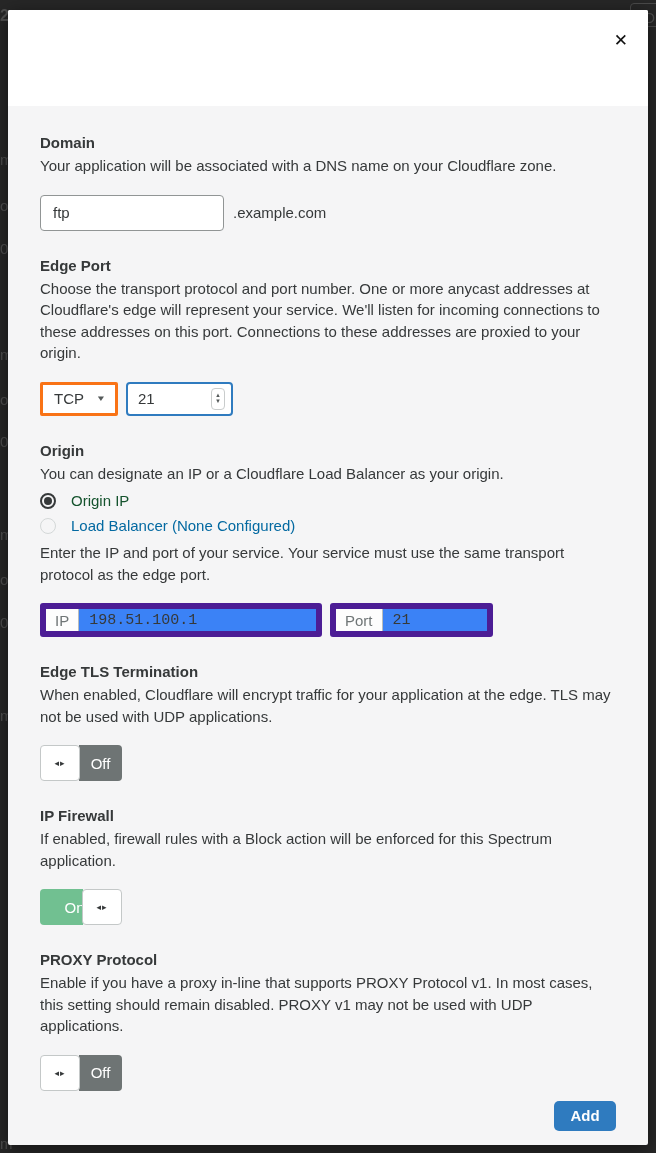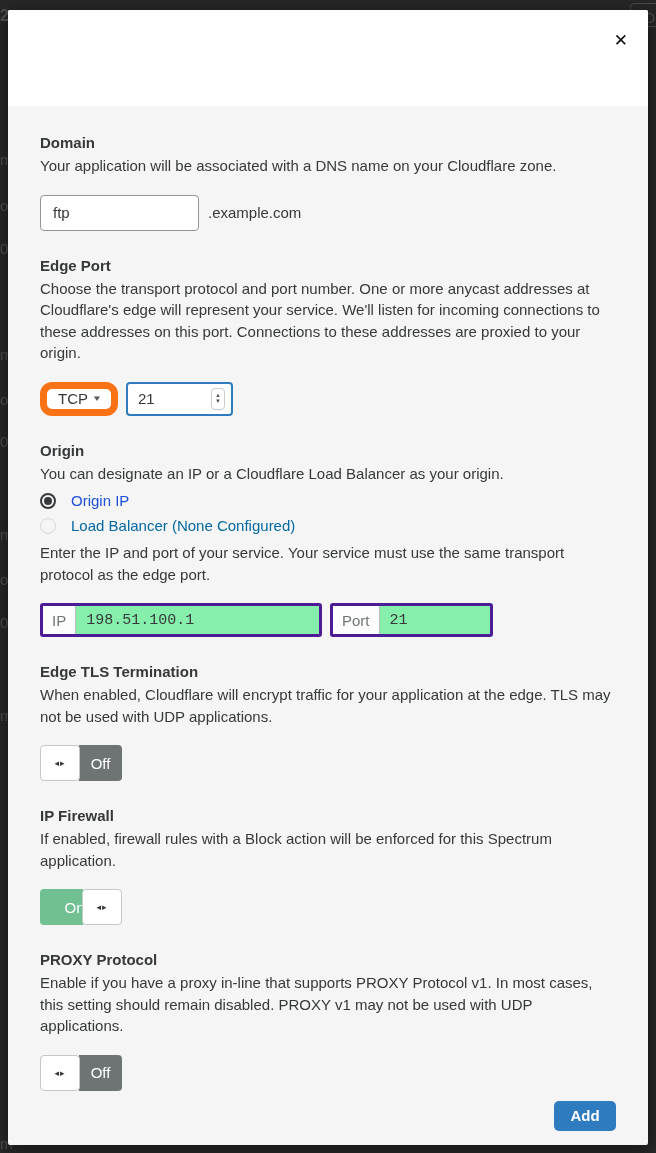--- a/index.html
+++ b/index.html
@@ -45,26 +45,26 @@
   h3.setting-heading { font-size:15px; line-height:18px; font-weight:bold; margin:0 0 3px; color:#36393a; }
   p.desc { font-size:15px; line-height:21.5px; color:#36393a; }
   .control-row { margin-top:18px; display:flex; align-items:center; }
 
   
   .text-input {
     height:36px; border:1px solid #919595; border-radius:4px; background:#fff;
     font-size:15px; color:#36393a; padding:0 12px; outline:none;
     font-family:"Liberation Sans", sans-serif;
   }
-  .domain-input { width:159px; }
+  .domain-input { width:184px; }
   .zone-suffix { margin-left:9px; font-size:15px; color:#36393a; }
 
   
   .select-box {
-    width:78px; height:34px; border:7px solid #f97316; border-radius:12px; background:#fff;
+    width:78px; height:34px; border:3px solid #f97316; border-radius:2px; background:#fff;
     display:flex; align-items:center; justify-content:space-between;
     padding:0 10px 0 11px; cursor:pointer;
   }
   .select-box .sel-val { font-size:15px; color:#36393a; }
   .select-box .chev { font-size:8px; color:#555a5a; transform:scaleX(1.3); }
 
   
   .port-input-wrap {
     width:107px; height:34px; margin-left:8px;
     border:2px solid #2f7bbf; border-radius:4px; background:#fff;
@@ -82,29 +82,29 @@
   .stepper span { font-size:6px; color:#555a5a; display:block; height:6px; }
 
   
   .radio-row { display:flex; align-items:center; height:25px; cursor:pointer; }
   .radio-row.first { margin-top:4px; }
   .radio-outer {
     width:16px; height:16px; border-radius:50%; border:2px solid #36393a;
     display:inline-flex; align-items:center; justify-content:center; flex:0 0 16px;
   }
   .radio-dot { width:8px; height:8px; border-radius:50%; background:#36393a; }
-  .radio-row .radio-label { margin-left:15px; font-size:15px; color:#1d4ed8; }
+  .radio-row .radio-label { margin-left:15px; font-size:15px; color:#14532d; }
   .radio-row.disabled .radio-outer { border:1px solid #d4d8d8; }
   .radio-row.disabled .radio-label { color:#0369a1; }
   .desc2 { margin-top:4px; }
 
   
   .prefix-group {
-    display:flex; align-items:stretch; height:34px; background:#86efac;
-    border:3px solid #4c1d95; border-radius:3px; overflow:hidden;
+    display:flex; align-items:stretch; height:34px; background:#3b82f6;
+    border:6px solid #4c1d95; border-radius:3px; overflow:hidden;
   }
   .prefix-group .prefix {
     display:flex; align-items:center; padding:0 9px; font-size:15px; color:#6f7576;
     border-right:1px solid #b9bcbc; background:#fdfdfd;
   }
   .prefix-group input {
     border:none; outline:none; font-size:15px; color:#36393a; padding:0 10px;
     font-family:Liberation Mono, monospace; background:transparent; width:100%;
   }
   .ip-group { width:282px; }

